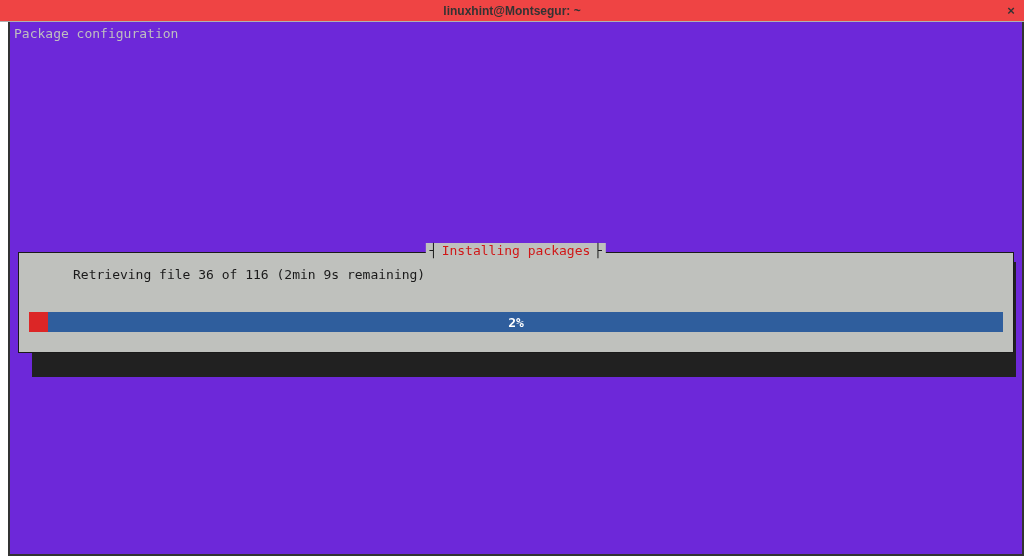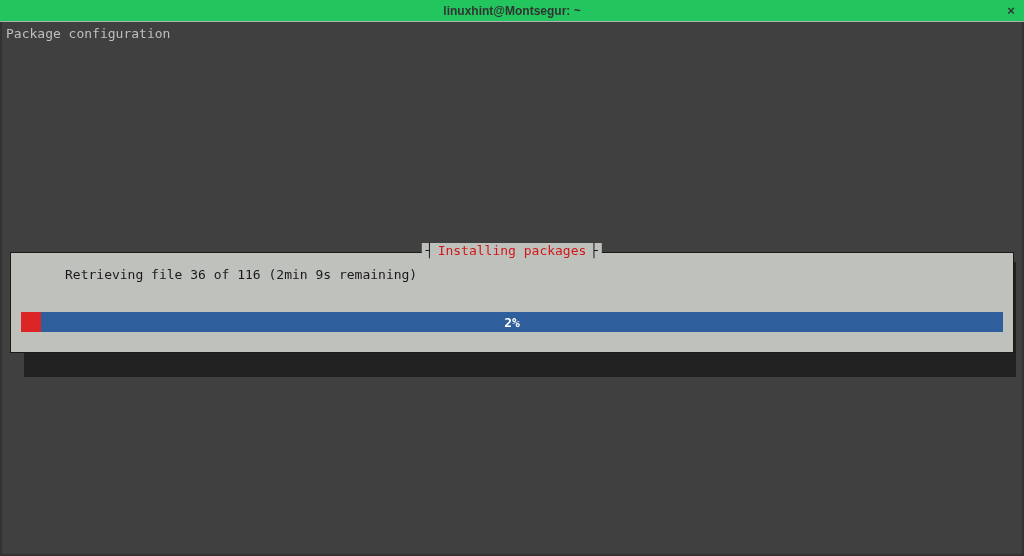--- a/index.html
+++ b/index.html
@@ -16,21 +16,21 @@
   background: #fff;
 }
 .window {
   width: 100%;
   height: 100%;
   display: flex;
   flex-direction: column;
 }
 .titlebar {
   height: 22px;
-  background: #22c55e;
+  background: #ef4444;
   border-bottom: 1px solid #b0b0b0;
   display: flex;
   align-items: center;
   justify-content: center;
   position: relative;
   font-family: sans-serif;
   font-size: 12px;
   font-weight: bold;
   color: #333;
 }
@@ -46,25 +46,26 @@
   justify-content: center;
   cursor: pointer;
   font-family: sans-serif;
   font-weight: bold;
   font-size: 13px;
   line-height: 1;
   color: #333;
 }
 .terminal {
   flex: 1;
-  background: #404040;
+  background: #6d28d9;
   color: #bfbfbf;
   position: relative;
   border: 2px solid #333;
   border-top: none;
+  margin-left: 8px;
 }
 .header-line {
   position: absolute;
   top: 4px;
   left: 4px;
   color: #bfbfbf;
 }
 .dialog-wrap {
   position: absolute;
   top: 230px;

